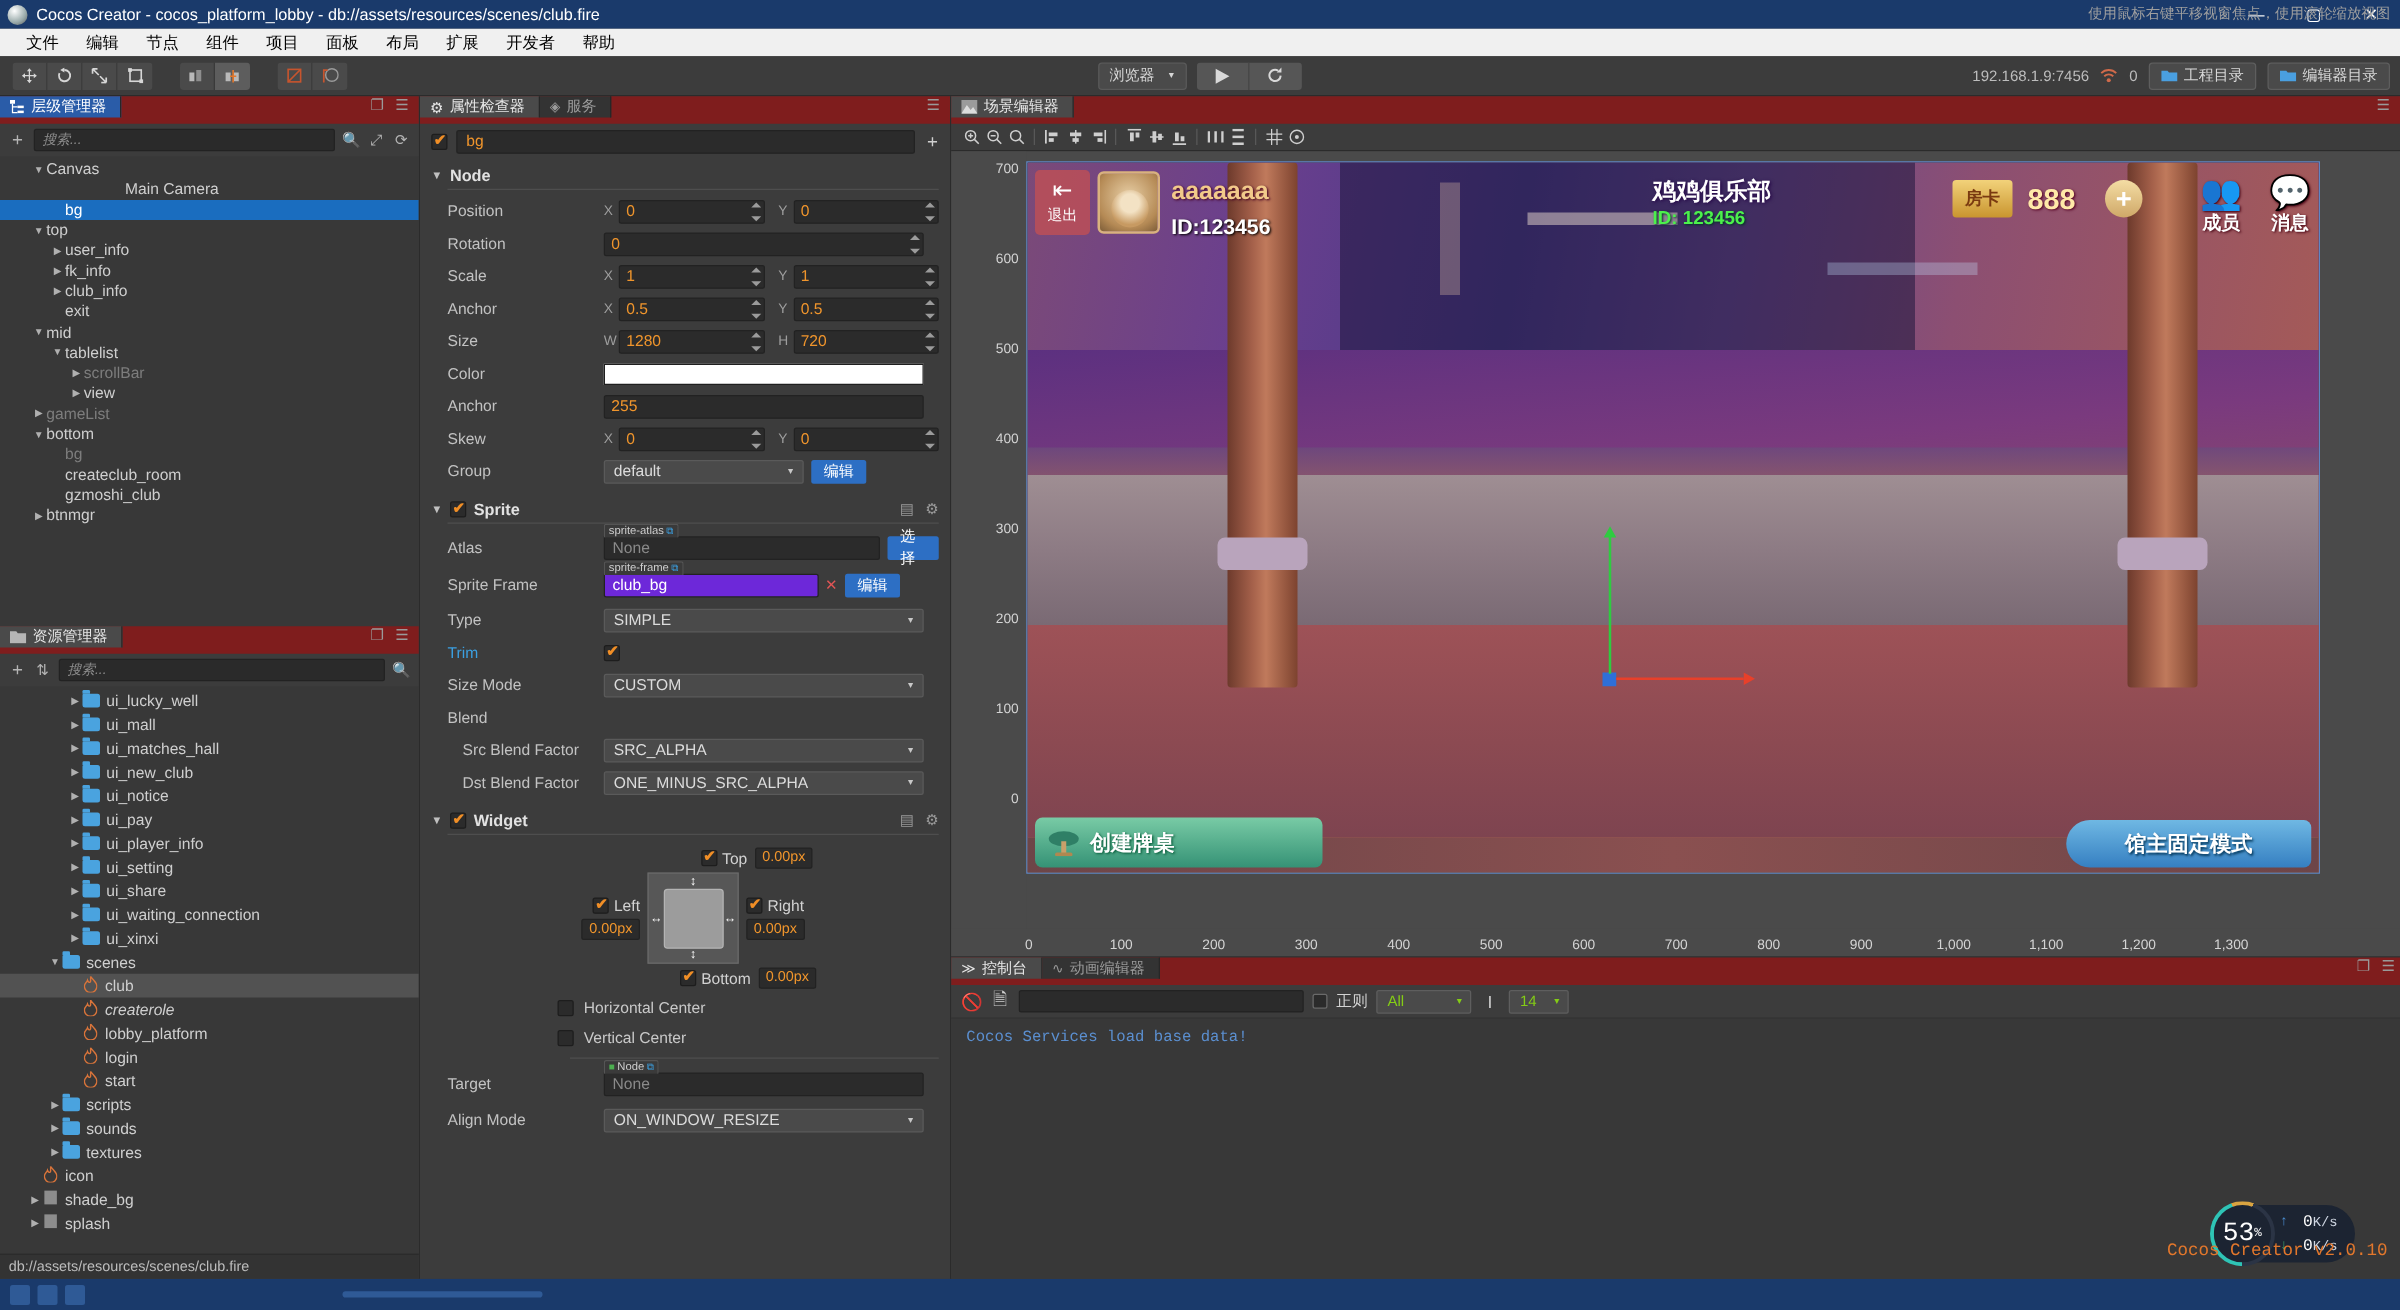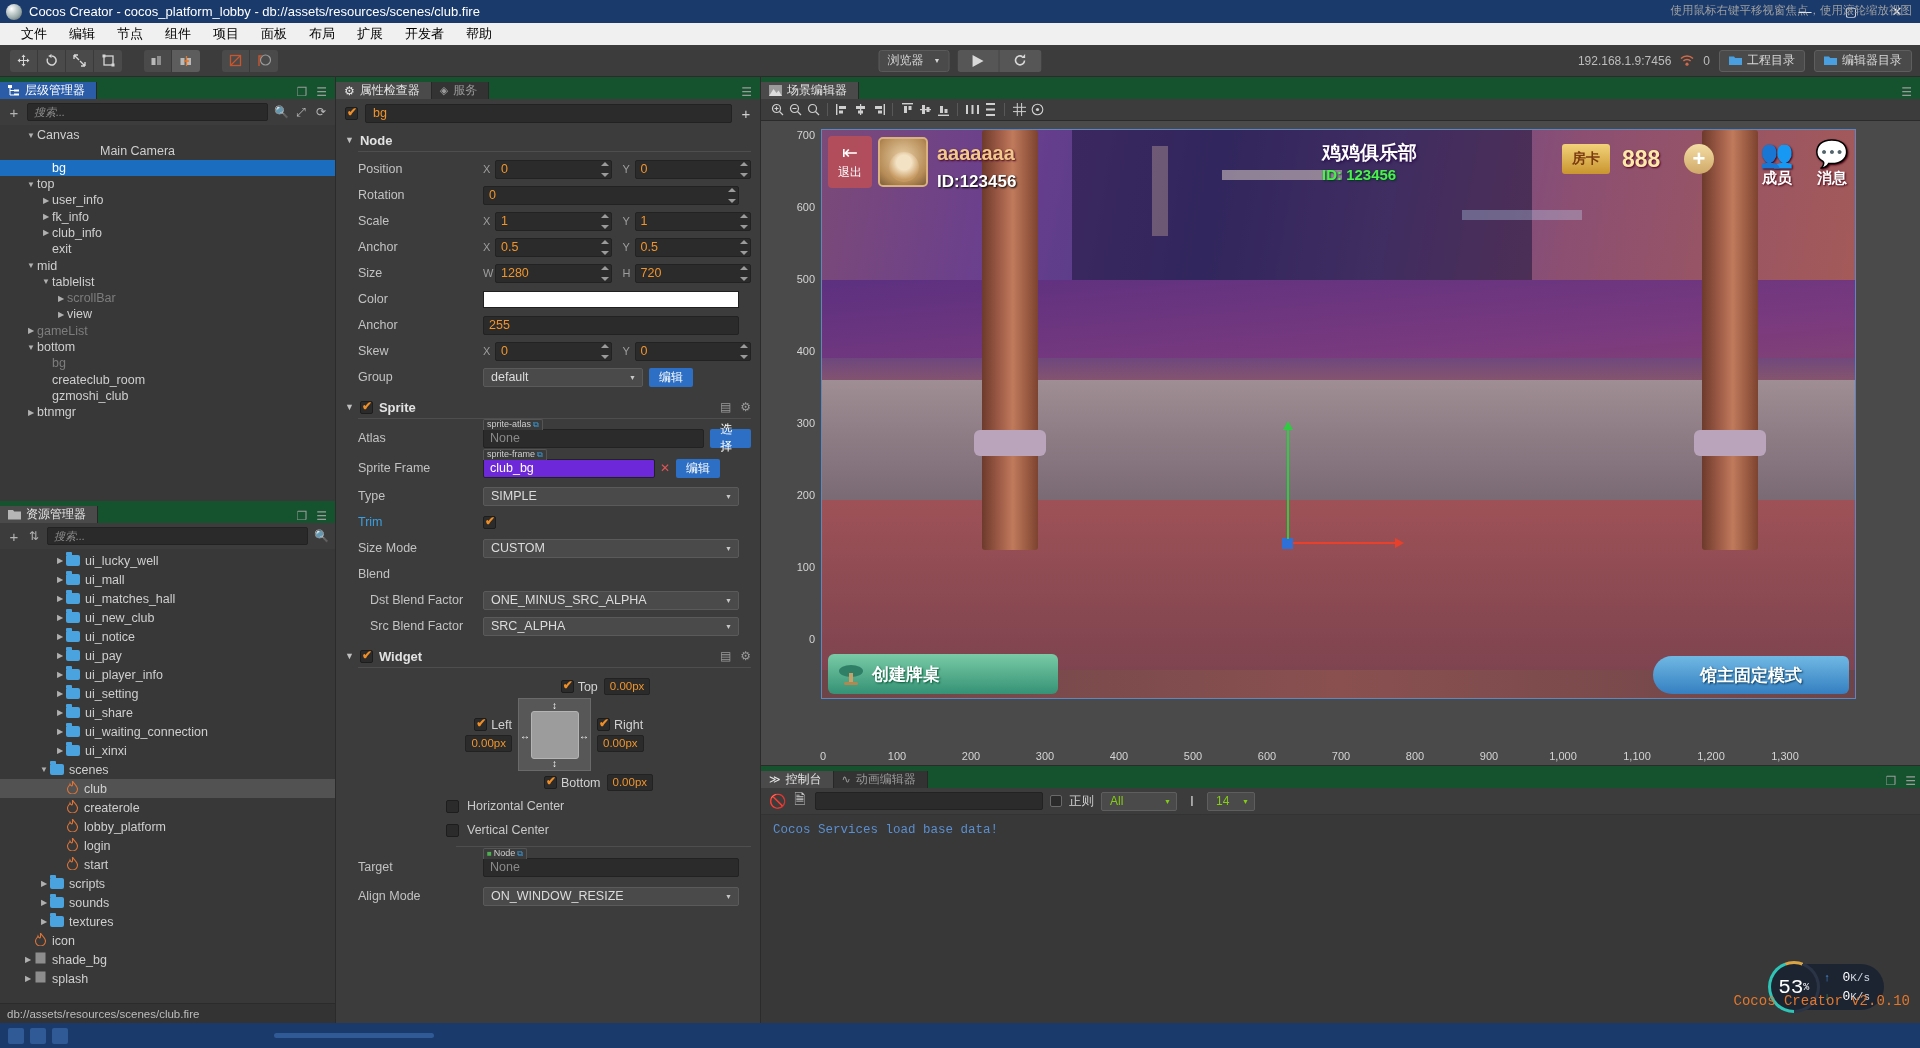--- a/index.html
+++ b/index.html
@@ -53,21 +53,21 @@
   
   #workspace { display:flex; height:calc(1048px - 23px - 22px - 32px - 25px); }
   .col-left { width:336px; display:flex; flex-direction:column; flex:0 0 auto;
     border-right:1px solid #2b2b2b; }
   .col-mid { width:425px; display:flex; flex-direction:column; flex:0 0 auto;
     border-right:1px solid #2b2b2b; }
   .col-right { flex:1 1 auto; display:flex; flex-direction:column; }
 
   
   .panel { background:#3c3c3c; display:flex; flex-direction:column; min-height:0;}
-  .panel-head { height:22px; background:#14532d; display:flex; align-items:flex-end;
+  .panel-head { height:22px; background:#7f1d1d; display:flex; align-items:flex-start;
     position:relative; }
   .ptab { display:flex; align-items:center; gap:5px; padding:0 11px 0 8px;
     font-size:12px; color:#9a9a9a; background:#333; border-right:1px solid #272727;}
   .ptab.active { background:#4a4a4a; color:#e6e6e6; }
   .ptab.active.blue { background:#2a5ca8; color:#fff; }
   .ptab-icons { margin-left:auto; display:flex; align-items:center; gap:9px;
     padding-right:8px; color:#9a9a9a; font-size:12px;}
 
   
   .h-search-row { height:26px; display:flex; align-items:center; gap:6px;
@@ -618,21 +618,21 @@
             <span class="folder-ic"></span>
             <span>scenes</span>
           </div>
           <div class="arow sel" style="padding-left: 54px;">
             <span class="tri none">▶</span>
             <span class="fire-ic"><svg width="11" height="13" viewBox="0 0 11 13">
                 <path d="M5.5 0 C7 3 10.5 4.5 10.5 8 A5 5 0 0 1 0.5 8 C0.5 5.5 2.5 5 3 3.2 C3.6 5 5 5.5 5.5 4 Z" stroke="#d9743a" stroke-width="1.1" fill="none"></path>
               </svg></span>
             <span>club</span>
           </div>
-          <div class="arow" style="padding-left: 54px;">
+          <div class="arow" style="padding-left: 54px; font-style: italic;">
             <span class="tri none">▶</span>
             <span class="fire-ic"><svg width="11" height="13" viewBox="0 0 11 13">
                 <path d="M5.5 0 C7 3 10.5 4.5 10.5 8 A5 5 0 0 1 0.5 8 C0.5 5.5 2.5 5 3 3.2 C3.6 5 5 5.5 5.5 4 Z" stroke="#d9743a" stroke-width="1.1" fill="none"></path>
               </svg></span>
             <span>createrole</span>
           </div>
           <div class="arow" style="padding-left: 54px;">
             <span class="tri none">▶</span>
             <span class="fire-ic"><svg width="11" height="13" viewBox="0 0 11 13">
                 <path d="M5.5 0 C7 3 10.5 4.5 10.5 8 A5 5 0 0 1 0.5 8 C0.5 5.5 2.5 5 3 3.2 C3.6 5 5 5.5 5.5 4 Z" stroke="#d9743a" stroke-width="1.1" fill="none"></path>
@@ -907,30 +907,30 @@
         <div class="sel-box" style="width:256px;">
             <span>CUSTOM</span>
           </div>
       </div>
 
       <div class="prow">
         <span class="plabel">Blend</span>
       </div>
 
       <div class="prow" style="padding-left:34px;">
+        <span class="plabel" style="width:113px;flex:0 0 113px;">Src Blend Factor</span>
+        <div class="sel-box" style="width:256px;">
+            <span>SRC_ALPHA</span>
+          </div>
+      </div>
+
+      <div class="prow" style="padding-left:34px;">
         <span class="plabel" style="width:113px;flex:0 0 113px;">Dst Blend Factor</span>
         <div class="sel-box" style="width:256px;">
             <span>ONE_MINUS_SRC_ALPHA</span>
-          </div>
-      </div>
-
-      <div class="prow" style="padding-left:34px;">
-        <span class="plabel" style="width:113px;flex:0 0 113px;">Src Blend Factor</span>
-        <div class="sel-box" style="width:256px;">
-            <span>SRC_ALPHA</span>
           </div>
       </div>
 
       <div class="sect-head">
         <span class="caret">▼</span>
         <div class="cb on"></div>
         <span>Widget</span>
         <span class="sh-icons">
           <span>▤</span>
           <span>⚙</span>

